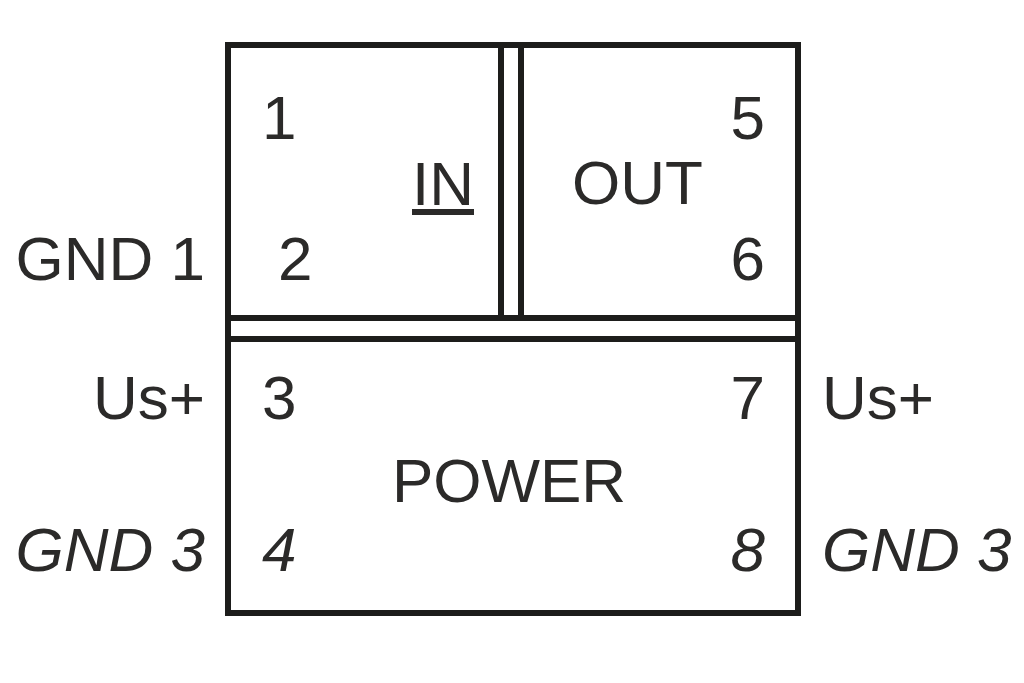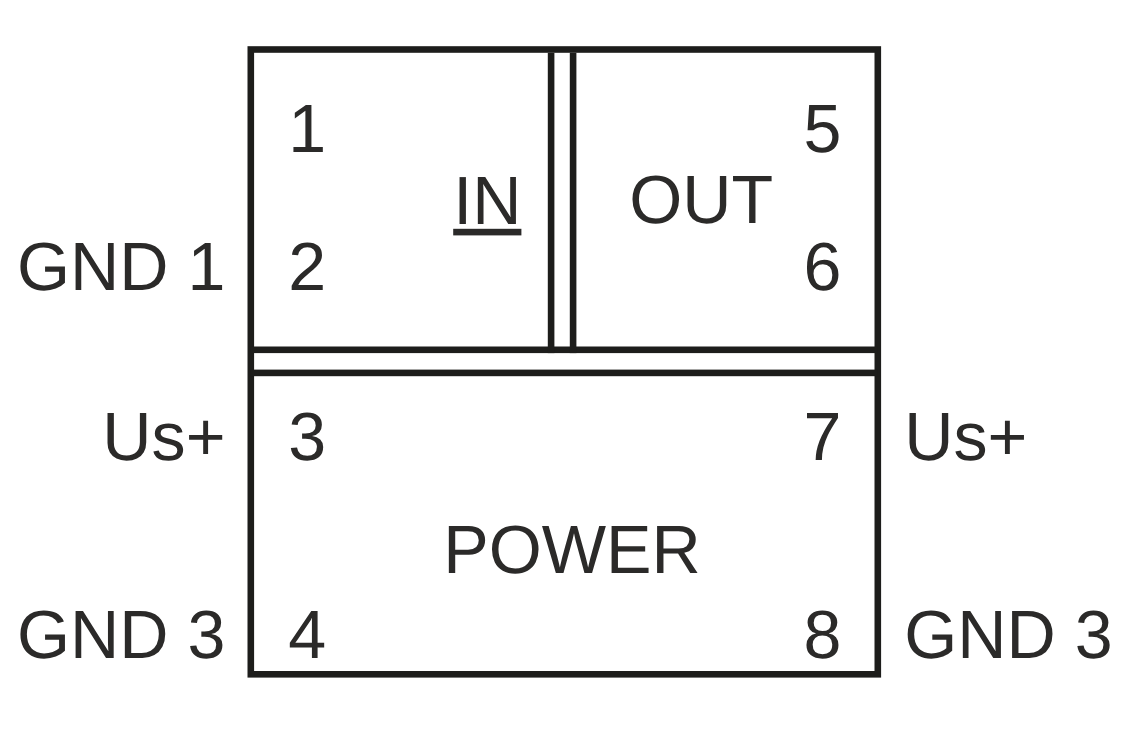--- a/index.html
+++ b/index.html
@@ -43,33 +43,33 @@
     white-space: nowrap;
     letter-spacing: 0px;
     transform: translateY(-50%);
     color: #2b2a29;
   }
   .txt.right-edge { text-align: right; }
   .txt.centered   { transform: translate(-50%, -50%); }
 
   
   .rowA { top: 118px; }
-  .rowB { top: 244px; }
+  .rowB { top: 259px; margin-left: 16px; }
   .rowC { top: 398px; }
-  .rowD { top: 578px; }
+  .rowD { top: 550px; font-style: italic; }
 
   
   .col-ext-left   { right: 819px; }  
   .col-pin-left   { left: 262px; }   
   .col-pin-right  { right: 259px; }  
   .col-ext-right  { left: 822px; }   
 
   .lbl-in    { right: 550px; top: 184px; text-decoration: underline; } 
   .lbl-out   { left: 572px;  top: 183px; }
-  .lbl-power { left: 520px;  top: 481px; margin-top: 20px; }
+  .lbl-power { left: 509px;  top: 481px; }
 </style>
 </head>
 <body>
 
 <div class="stage">
 
   <div class="outer-box"></div>
   <div class="line hline1"></div>
   <div class="line hline2"></div>
   <div class="line vline1"></div>

